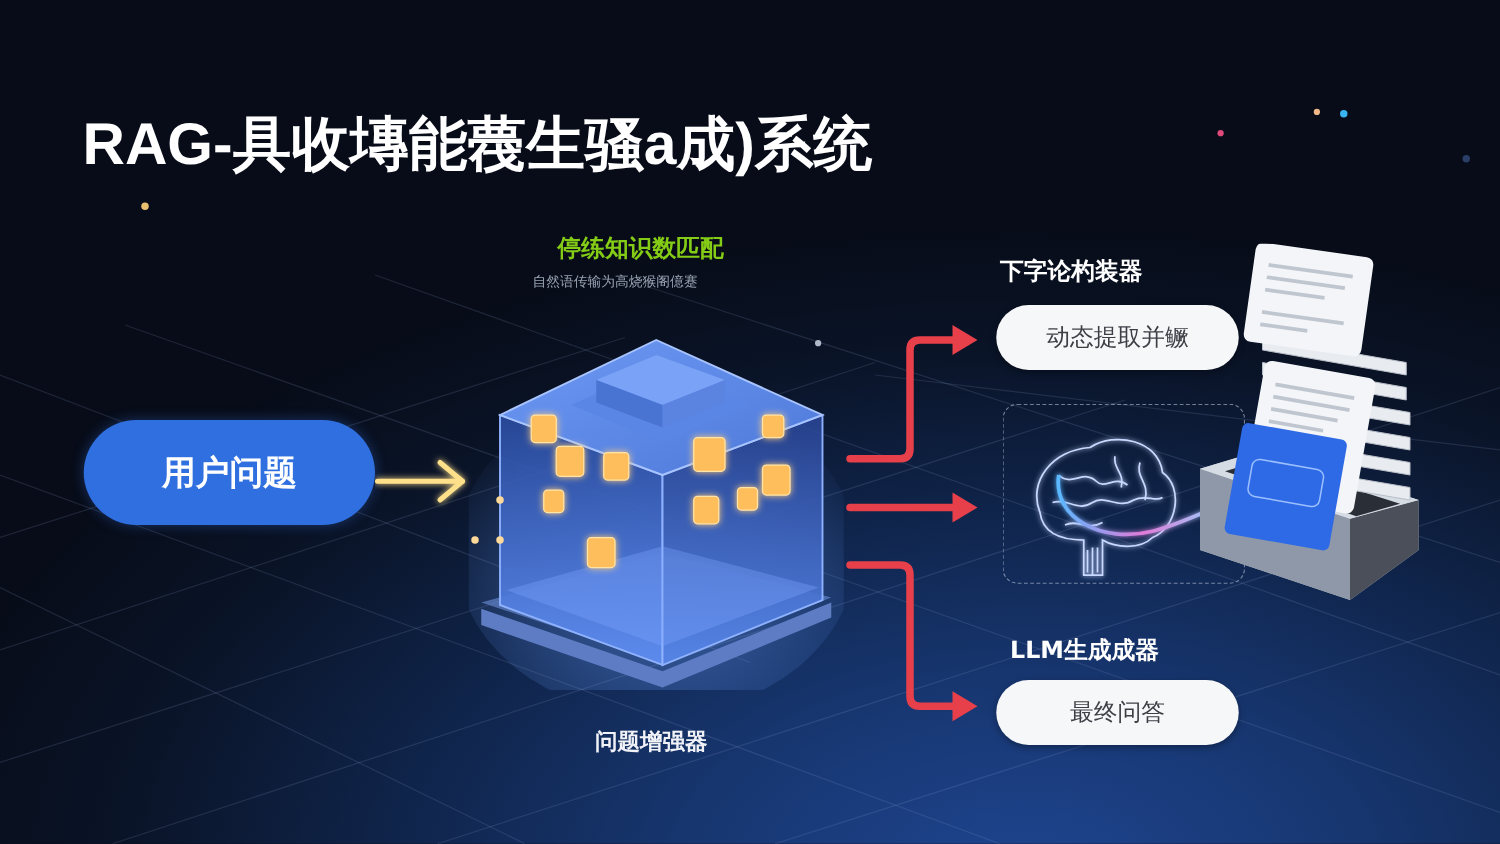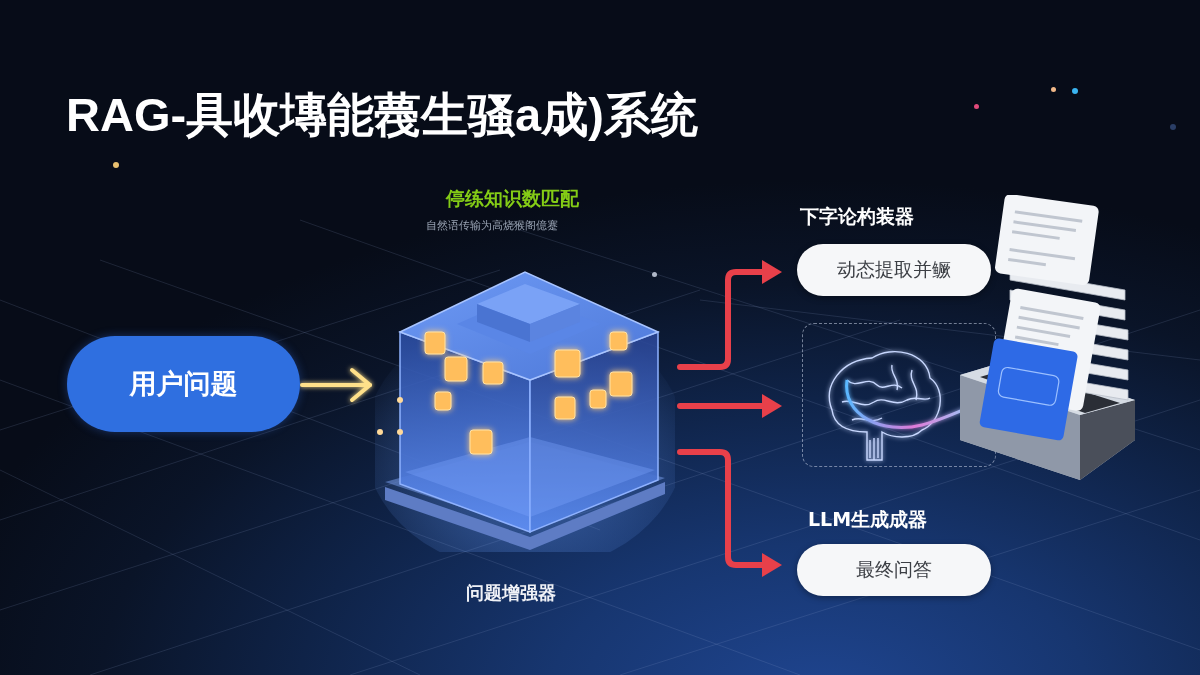--- a/index.html
+++ b/index.html
@@ -13,34 +13,34 @@
   .grid { position:absolute; left:0; top:0; width:1200px; height:675px; }
   .title {
     position:absolute; left:66px; top:84px;
     font-family:Liberation Sans, sans-serif;
     font-weight:bold; font-size:47px; letter-spacing:0px; color:#ffffff;
     white-space:nowrap;
   }
   .dot { position:absolute; border-radius:50%; width:6px; height:6px; }
 
   .user-pill {
-    position:absolute; left:67px; top:336px; width:233px; height:96px;
+    position:absolute; left:67px; top:336px; width:233px; height:84px;
     border-radius:48px; background:#2f6fe0;
     box-shadow: 0 0 10px rgba(60,120,240,.35);
     display:flex; align-items:center; justify-content:center;
     font-size:27px; color:#fff; font-weight:bold;
   }
   .yellow-arrow { position:absolute; left:300px; top:362px; width:80px; height:46px; }
 
   .kb-title { position:absolute; left:446px; top:186px; font-size:19px; font-weight:bold; color:#84cc16; white-space:nowrap; }
   .kb-sub { position:absolute; left:426px; top:218px; font-size:11px; color:#9aa4b4; white-space:nowrap; }
 
   .cube { position:absolute; left:375px; top:262px; width:300px; height:290px; }
 
-  .enh-label { position:absolute; left:466px; top:581px; font-size:18px; font-weight:bold; color:#f0f2f7; white-space:nowrap; }
+  .enh-label { position:absolute; left:476px; top:581px; font-size:18px; font-weight:bold; color:#f0f2f7; white-space:nowrap; }
 
   .red-arrows { position:absolute; left:670px; top:240px; width:120px; height:350px; }
 
   .sec-label { position:absolute; font-size:19px; font-weight:bold; color:#ffffff; white-space:nowrap; }
   .white-pill {
     position:absolute; width:194px; height:52px; border-radius:26px;
     background:#f6f7f9; color:#3c3f45;
     display:flex; align-items:center; justify-content:center;
     font-size:19px;
     box-shadow: 0 2px 6px rgba(0,0,0,.35);

